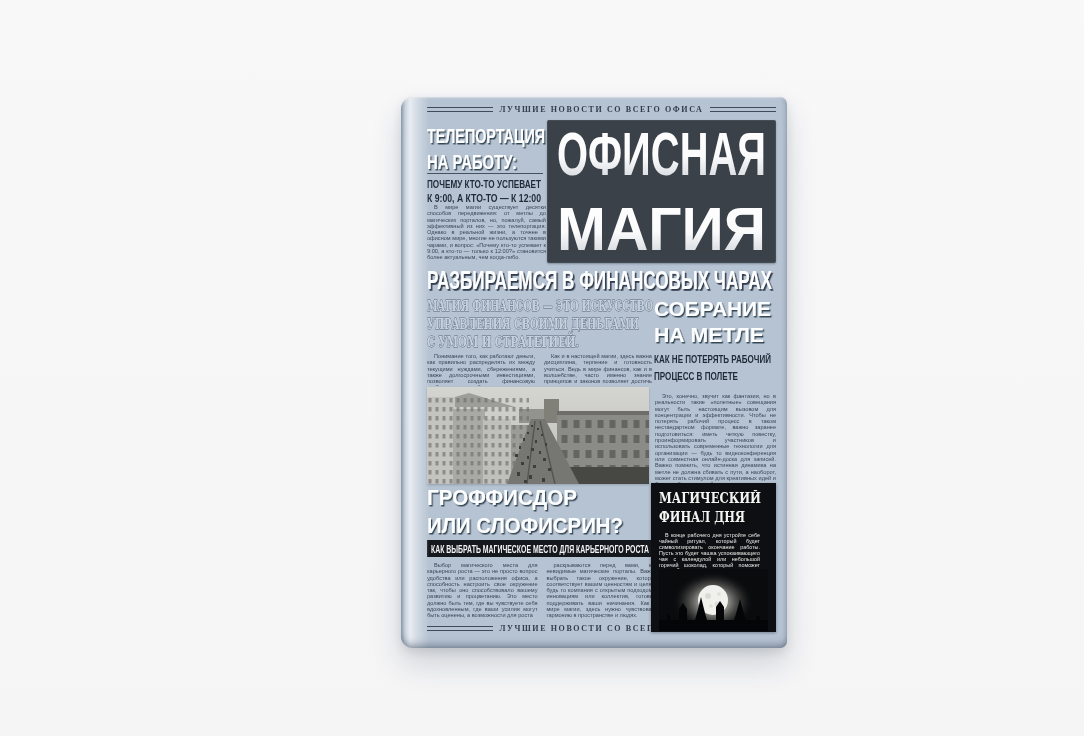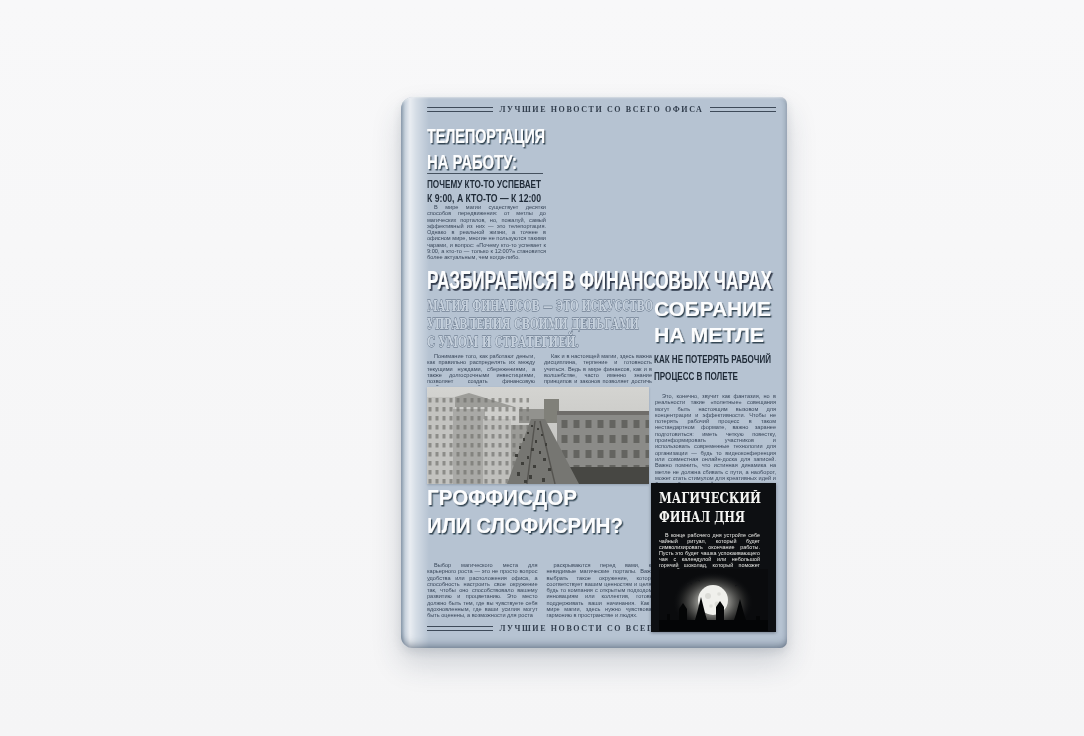--- a/index.html
+++ b/index.html
@@ -118,20 +118,26 @@
       </svg>
       <div class="abs" id="teleport-rule"></div>
       <svg class="abs" id="teleport-sub" width="121" height="28" viewBox="0 0 121 28">
         <text x="0" y="11" font-size="11" fill="#1f2a37" textLength="114" lengthAdjust="spacingAndGlyphs">ПОЧЕМУ КТО-ТО УСПЕВАЕТ</text>
         <text x="0" y="25" font-size="11" fill="#1f2a37" textLength="114" lengthAdjust="spacingAndGlyphs">К 9:00, А КТО-ТО — К 12:00</text>
       </svg>
       <div class="abs copy" id="teleport-body">
         <p>В мире магии существует десятки способов передвижения: от метлы до магических порталов, но, пожалуй, самый эффективный из них — это телепортация. Однако в реальной жизни, а точнее в офисном мире, многие не пользуются такими чарами, и вопрос: «Почему кто-то успевает к 9:00, а кто-то — только к 12:00?» становится более актуальным, чем когда-либо.</p>
       </div>
 
+      <div class="abs" id="title-box">
+        <svg width="229" height="143" viewBox="0 0 229 143">
+          <text x="10" y="55" font-size="62" fill="url(#titleGrad)" textLength="209" lengthAdjust="spacingAndGlyphs">ОФИСНАЯ</text>
+          <text x="10" y="130" font-size="62" fill="url(#titleGrad)" textLength="209" lengthAdjust="spacingAndGlyphs">МАГИЯ</text>
+        </svg>
+      </div>
 
       <svg class="abs" id="finance-banner" width="349" height="29" viewBox="0 0 349 29">
         <text x="0" y="23" font-size="25" fill="#fcfdfe" filter="url(#dsBig)" textLength="345" lengthAdjust="spacingAndGlyphs">РАЗБИРАЕМСЯ В ФИНАНСОВЫХ ЧАРАХ</text>
       </svg>
 
       <svg class="abs" id="finance-sub" width="232" height="56" viewBox="0 0 232 56">
         <g>
           <text class="serif" x="0" y="14" font-size="14.5" fill="#c6d1dd" stroke="#55657a" stroke-width="0.9" paint-order="stroke" textLength="226" lengthAdjust="spacingAndGlyphs">МАГИЯ ФИНАНСОВ — ЭТО ИСКУССТВО</text>
           <text class="serif" x="0" y="32" font-size="14.5" fill="#c6d1dd" stroke="#55657a" stroke-width="0.9" paint-order="stroke" textLength="212" lengthAdjust="spacingAndGlyphs">УПРАВЛЕНИЯ СВОИМИ ДЕНЬГАМИ</text>
           <text class="serif" x="0" y="50" font-size="14.5" fill="#c6d1dd" stroke="#55657a" stroke-width="0.9" paint-order="stroke" textLength="152" lengthAdjust="spacingAndGlyphs">С УМОМ И СТРАТЕГИЕЙ.</text>
@@ -202,20 +208,25 @@
         <text x="0" y="29" font-size="11" fill="#1f2a37" textLength="84" lengthAdjust="spacingAndGlyphs">ПРОЦЕСС В ПОЛЕТЕ</text>
       </svg>
       <div class="abs copy" id="broom-body">
         <p>Это, конечно, звучит как фантазия, но в реальности такие «полетные» совещания могут быть настоящим вызовом для концентрации и эффективности. Чтобы не потерять рабочий процесс в таком нестандартном формате, важно заранее подготовиться: иметь четкую повестку, проинформировать участников и использовать современные технологии для организации — будь то видеоконференция или совместная онлайн-доска для записей. Важно помнить, что истинная динамика на метле не должна сбивать с пути, а наоборот, может стать стимулом для креативных идей и более гибких решений.</p>
       </div>
 
       <svg class="abs" id="groff-head" width="210" height="52" viewBox="0 0 210 52">
         <text x="0" y="18" font-size="22" fill="#fcfdfe" filter="url(#ds)" textLength="150" lengthAdjust="spacingAndGlyphs">ГРОФФИСДОР</text>
         <text x="0" y="46" font-size="22" fill="#fcfdfe" filter="url(#ds)" textLength="196" lengthAdjust="spacingAndGlyphs">ИЛИ СЛОФИСРИН?</text>
       </svg>
+      <div class="abs" id="groff-strip">
+        <svg width="226" height="17" viewBox="0 0 226 17">
+          <text x="4" y="12.5" font-size="10" fill="#f2f3f5" textLength="218" lengthAdjust="spacingAndGlyphs">КАК ВЫБРАТЬ МАГИЧЕСКОЕ МЕСТО ДЛЯ КАРЬЕРНОГО РОСТА</text>
+        </svg>
+      </div>
       <div class="abs cols copy" id="groff-cols">
         <div class="col">
             <p>Выбор магического места для карьерного роста — это не просто вопрос удобства или расположения офиса, а способность настроить свое окружение так, чтобы оно способствовало вашему развитию и процветанию. Это место должно быть тем, где вы чувствуете себя вдохновленным, где ваши усилия могут быть оценены, а возможности для роста</p>
           </div>
         <div class="col">
             <p>раскрываются перед вами, как невидимые магические порталы. Важно выбрать такое окружение, которое соответствует вашим ценностям и целям, будь то компания с открытым подходом к инновациям или коллектив, готовый поддерживать ваши начинания. Как в мире магии, здесь нужно чувствовать гармонию в пространстве и людях.</p>
           </div>
       </div>
 
       <div class="abs" id="finale-box">

